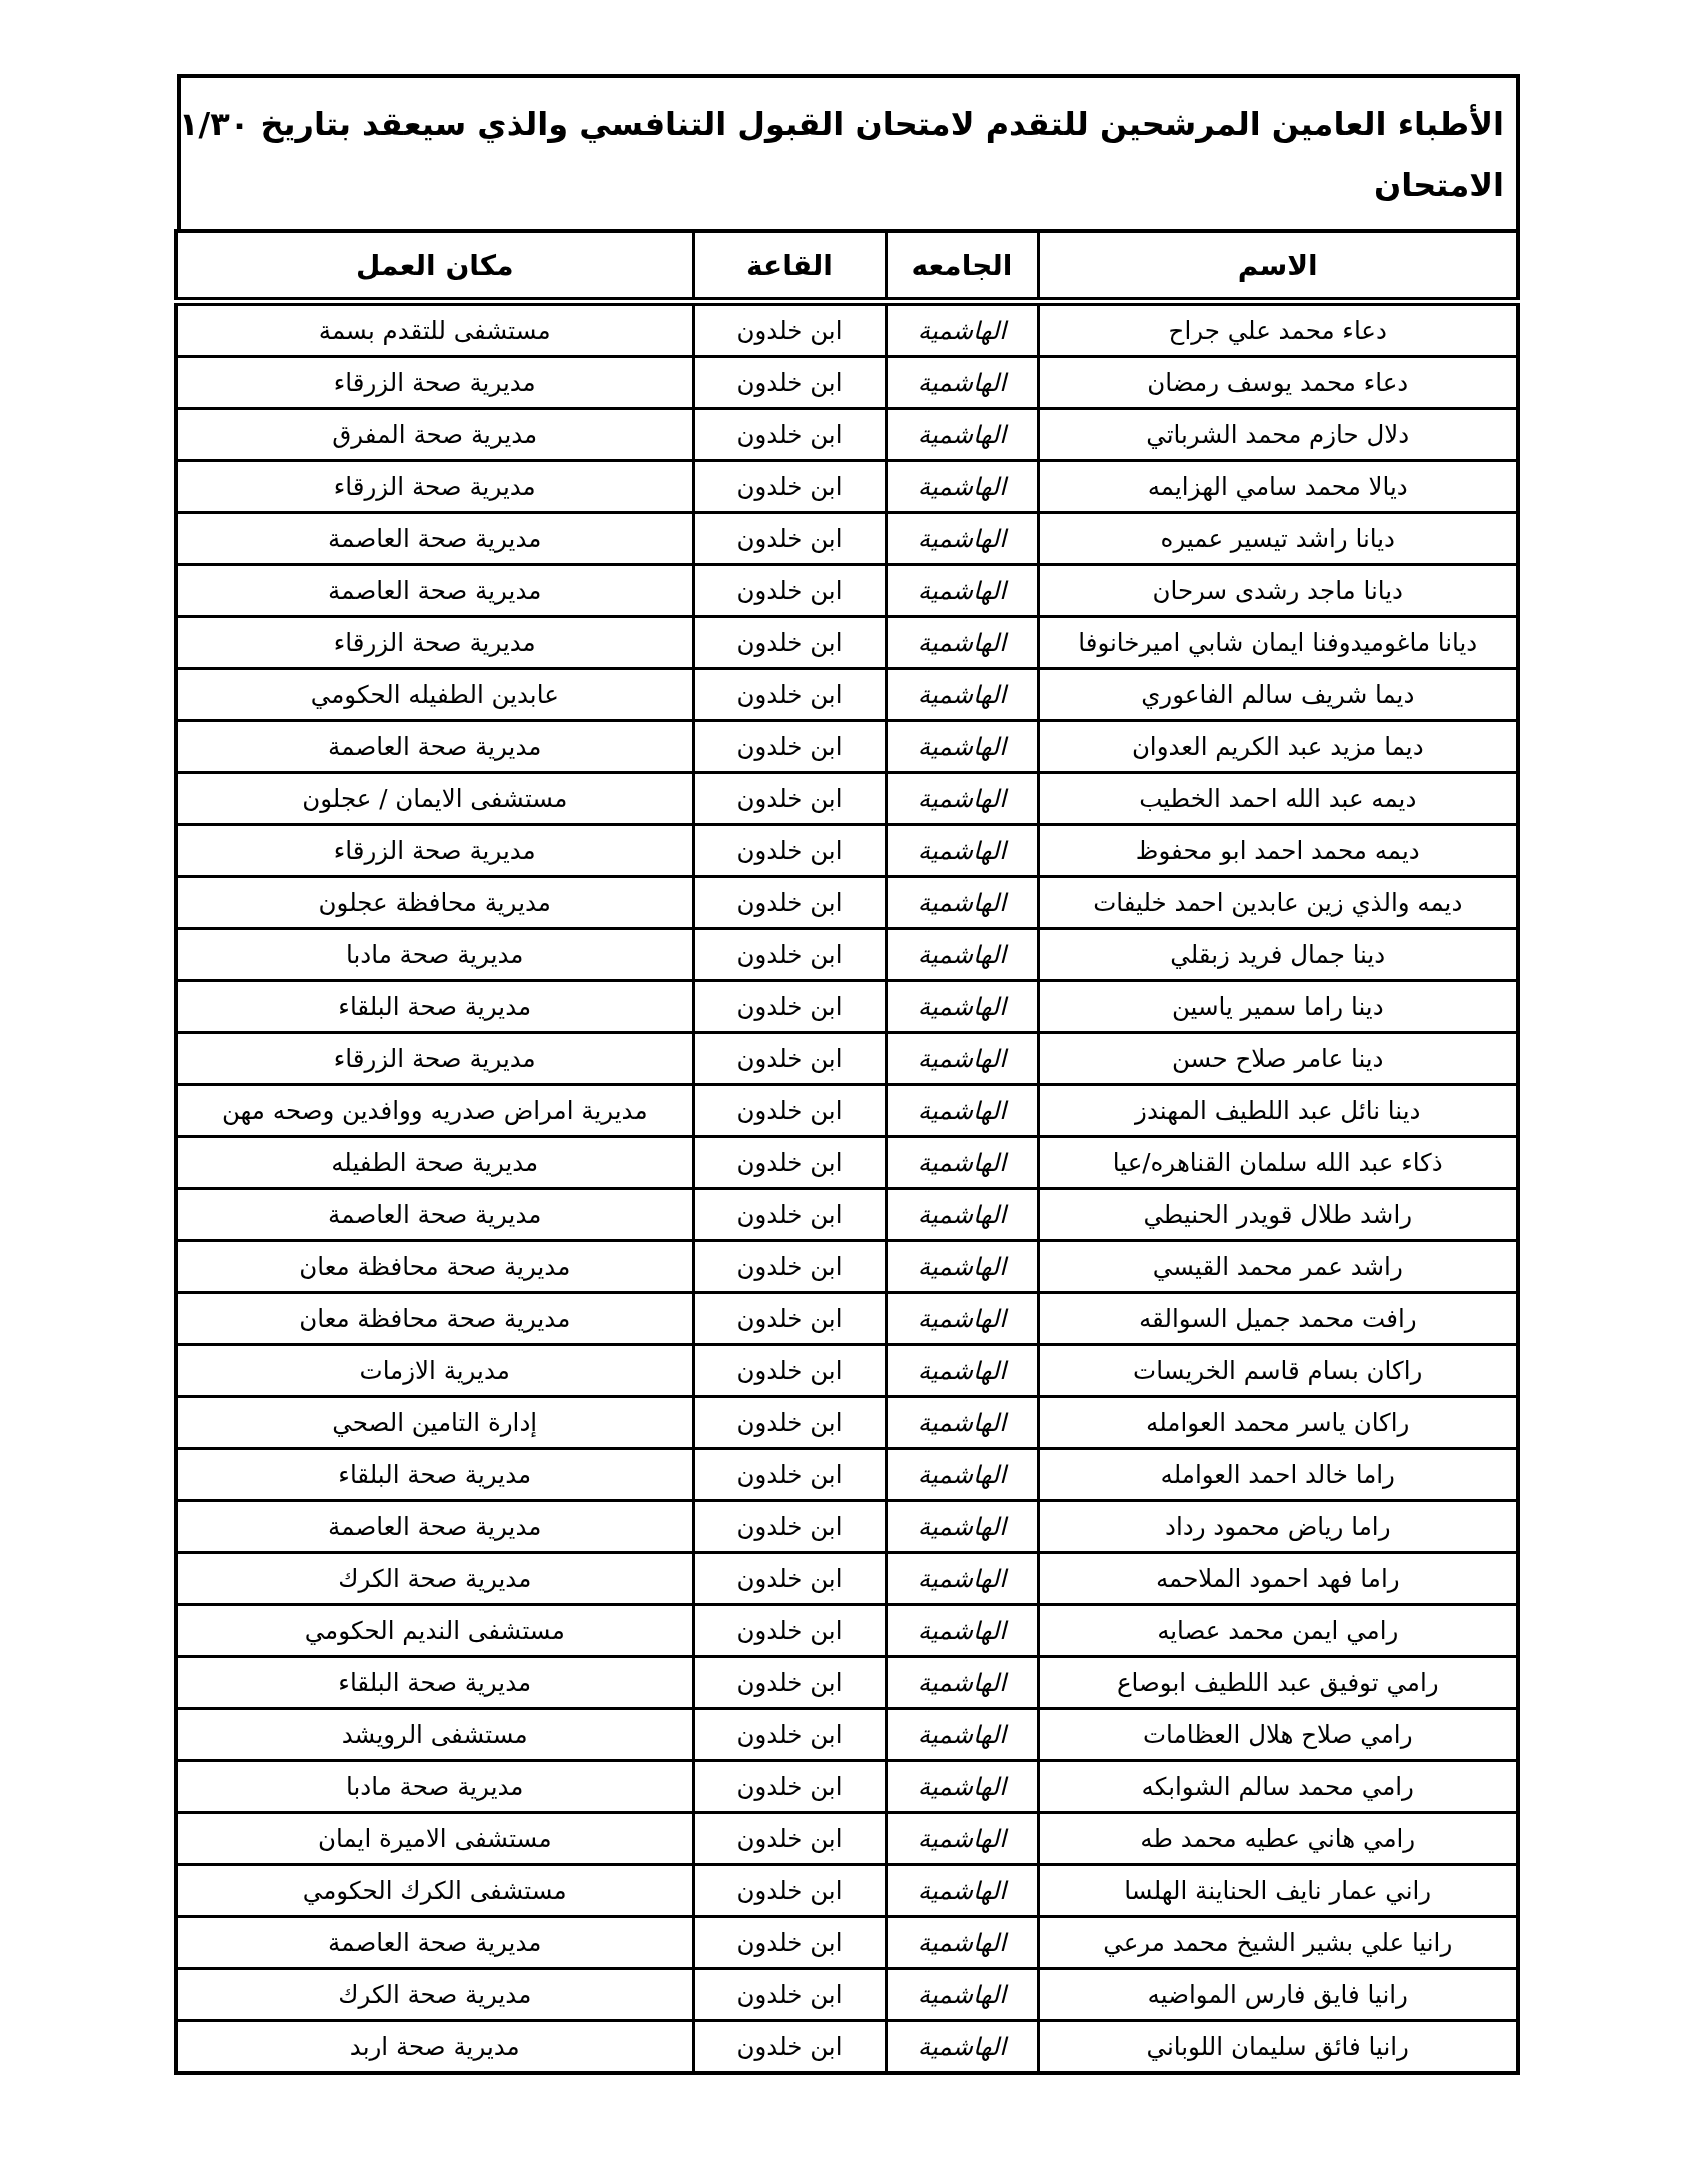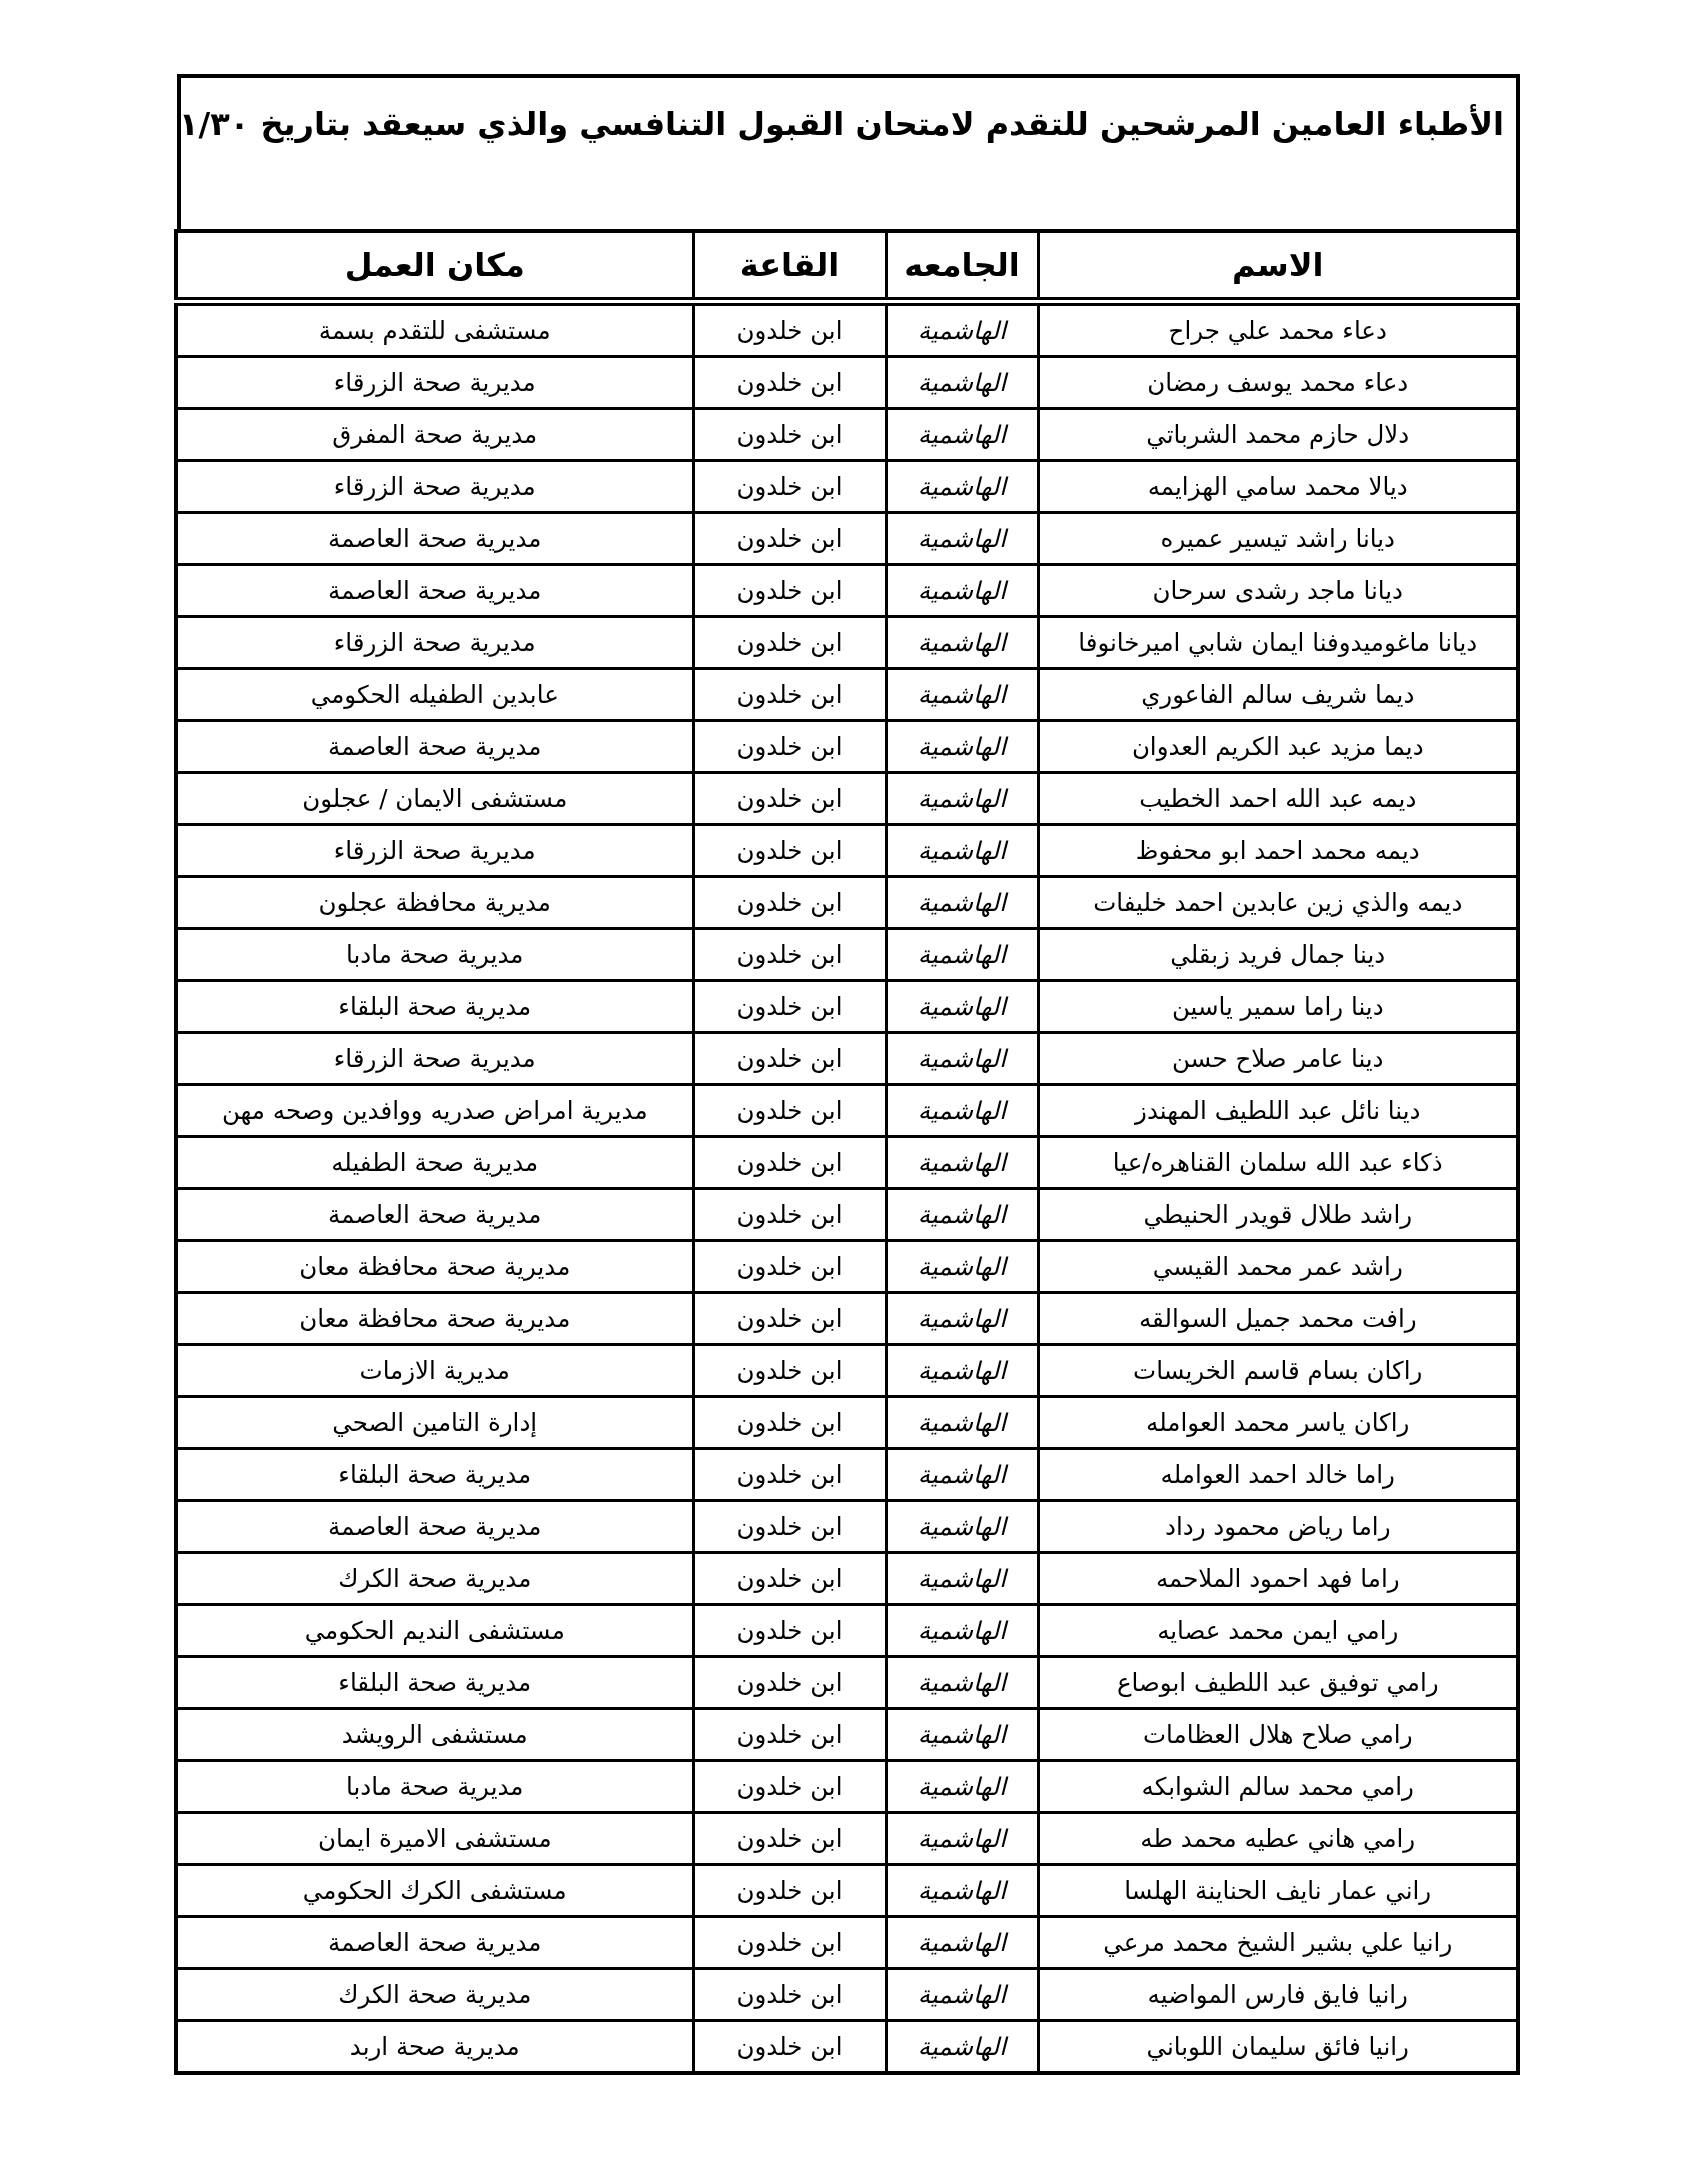--- a/index.html
+++ b/index.html
@@ -40,21 +40,21 @@
     width: 100%;
     border-collapse: collapse;
     direction: rtl;
   }
   table.exam, table.exam th, table.exam td {
     border: 3.3px solid #000;
   }
   table.exam { border-width: 4px; }
   table.exam thead th {
     height: 64px;
-    font-size: 32px;
+    font-size: 28px;
     font-weight: bold;
     text-align: center;
     vertical-align: middle;
     border-bottom: 9.3px double #000;
     padding: 0 5.3px;
   }
   table.exam td {
     height: 49px;
     text-align: center;
     vertical-align: middle;
@@ -70,20 +70,21 @@
   col.w-hall { width: 193px; }
   col.w-work { width: 517px; }
 </style>
 </head>
 <body>
 
 <div class="page">
   <div class="doc">
     <div class="title-box">
       <div class="tline">الأطباء العامين المرشحين للتقدم لامتحان القبول التنافسي والذي سيعقد بتاريخ ٢٠٢٦/١/٣٠ -  قاعات</div>
+      <div class="tline">الامتحان</div>
     </div>
     <table class="exam">
       <colgroup>
         <col class="w-name">
         <col class="w-univ">
         <col class="w-hall">
         <col class="w-work">
       </colgroup>
       <thead>
         <tr>

